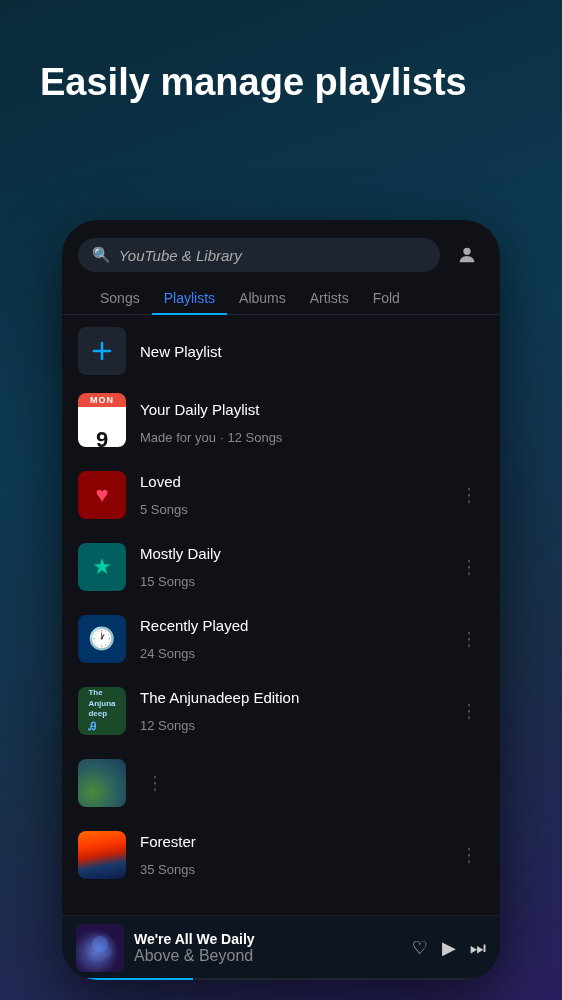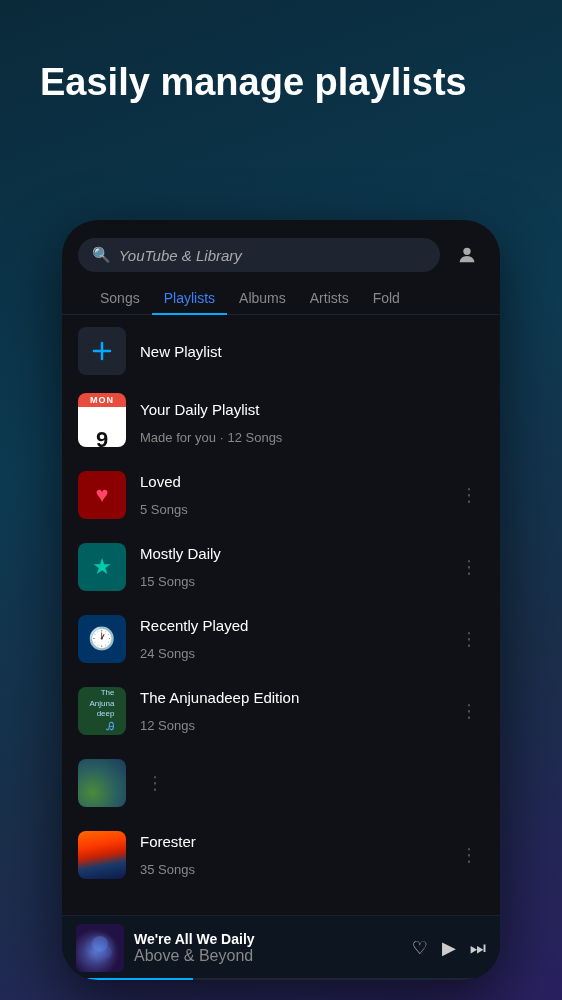--- a/index.html
+++ b/index.html
@@ -289,23 +289,23 @@
 
     .progress-fill {
       height: 100%;
       background: #00aaff;
       width: 30%;
     }
 
     
     .anjuna-inner {
       font-size: 8px;
-      font-weight: 400;
+      font-weight: 700;
       color: #aaddff;
-      text-align: right;
+      text-align: left;
       line-height: 1.3;
     }
 
     
     .bw-gradient {
       width: 48px;
       height: 48px;
       background: radial-gradient(circle at 30% 70%, #4a8a3a, #2a6060, #1a3a5a);
     }
 

